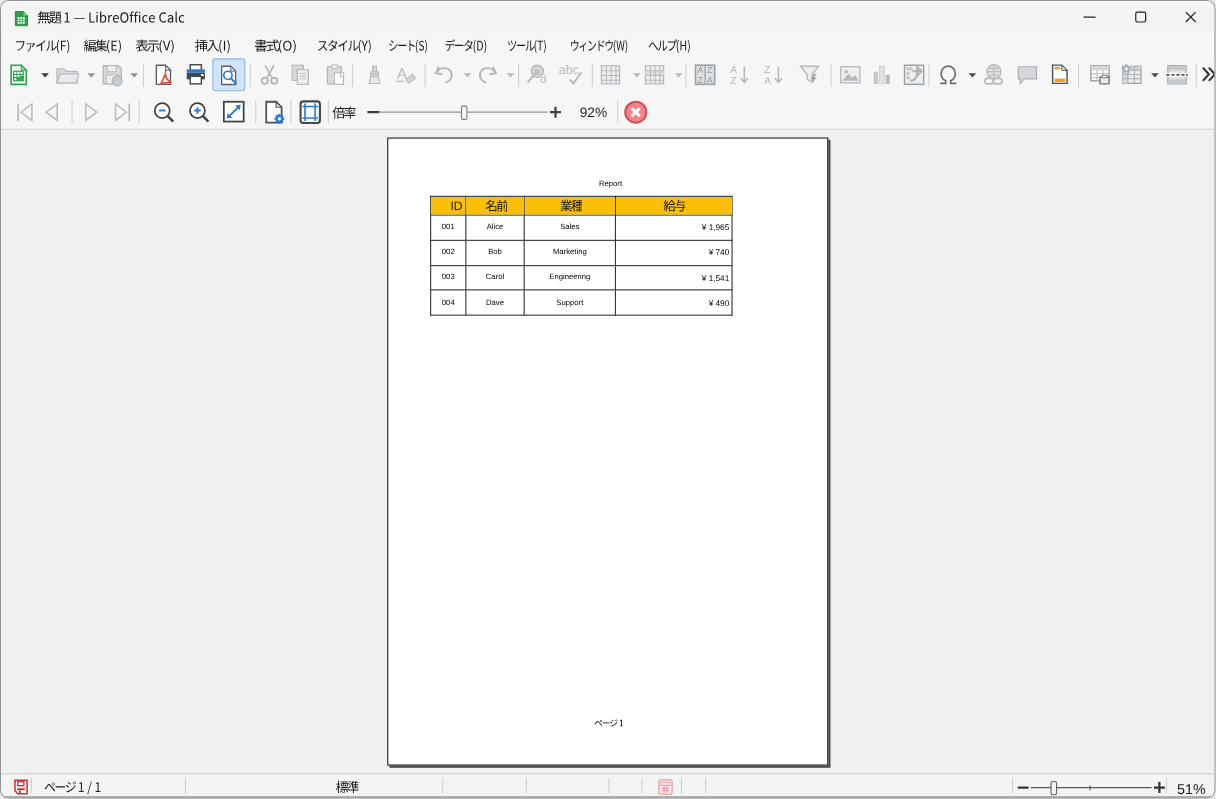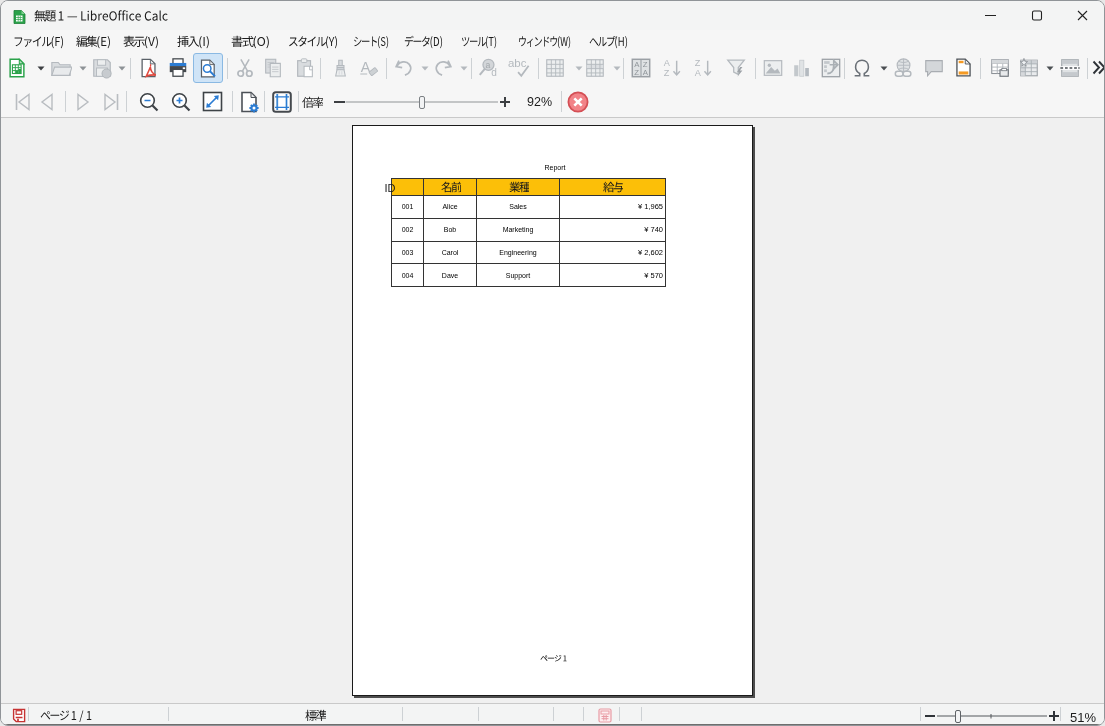--- a/index.html
+++ b/index.html
@@ -384,31 +384,31 @@
 <tr style="height:22.7px">
 <td style="border:1px solid #333;font-size:7px;text-align:center">002</td>
 <td style="border:1px solid #333;font-size:7px;text-align:center">Bob</td>
 <td style="border:1px solid #333;font-size:7px;text-align:center">Marketing</td>
 <td style="border:1px solid #333;font-size:7.5px;text-align:right;padding-right:2px">¥ 740</td>
 </tr>
 <tr style="height:22.7px">
 <td style="border:1px solid #333;font-size:7px;text-align:center">003</td>
 <td style="border:1px solid #333;font-size:7px;text-align:center">Carol</td>
 <td style="border:1px solid #333;font-size:7px;text-align:center">Engineering</td>
-<td style="border:1px solid #333;font-size:7.5px;text-align:right;padding-right:2px">¥ 2,602</td>
+<td style="border:1px solid #333;font-size:7.5px;text-align:right;padding-right:2px">¥ 1,541</td>
 </tr>
 <tr style="height:22.7px">
 <td style="border:1px solid #333;font-size:7px;text-align:center">004</td>
 <td style="border:1px solid #333;font-size:7px;text-align:center">Dave</td>
 <td style="border:1px solid #333;font-size:7px;text-align:center">Support</td>
-<td style="border:1px solid #333;font-size:7.5px;text-align:right;padding-right:2px">¥ 570</td>
+<td style="border:1px solid #333;font-size:7.5px;text-align:right;padding-right:2px">¥ 490</td>
 </tr>
 </tbody>
         </table>
-<div class="abs" style="left:29px;top:56px;width:16px;text-align:center;font-size:11px;color:#1a1a1a">ID</div>
+<div class="abs" style="left:54px;top:56px;width:16px;text-align:center;font-size:11px;color:#1a1a1a">ID</div>
 <div style="position:absolute;left:87.5px;top:52.16px;width:20.0px;height:16.7px"><svg width="20.0" height="16.7" viewBox="0 0 348 289.6">
             <path fill="#1a1a1a" d="M75 63C63 85 40 111 8 129C11 131 16 137 18 140C28 135 36 129 44 122C58 132 72 145 81 155C59 173 32 186 7 194C10 197 13 203 15 207C32 202 49 194 65 184V248H80V240H162V248H178V163H95C119 143 138 118 150 89L140 83L137 84H81C85 78 89 72 92 67ZM162 226H80V177H162ZM70 98H130C121 115 108 131 93 145C84 134 69 122 55 112C61 108 65 103 70 98Z M295 129V211H309V129ZM335 123V229C335 232 334 233 331 233C328 233 317 233 305 233C307 237 309 243 310 247C326 247 336 247 342 245C348 242 350 238 350 229V123ZM319 63C314 73 307 86 300 96H240L250 92C246 84 237 72 230 64L216 69C223 77 230 88 234 96H185V109H363V96H317C323 87 329 77 335 68ZM256 172V192H211V172ZM256 160H211V140H256ZM197 127V247H211V204H256V231C256 233 255 234 252 234C250 234 240 234 230 234C232 238 234 243 235 247C249 247 258 247 263 245C269 242 270 238 270 231V127Z"></path>
           </svg></div>
 <div style="position:absolute;left:155.5px;top:52.16px;width:20.0px;height:16.7px"><svg width="20.0" height="16.7" viewBox="0 0 348 289.6">
             <path fill="#1a1a1a" d="M56 114C60 120 64 128 65 134H22V146H92V161H32V173H92V187H13V200H79C60 214 33 226 7 232C11 235 15 241 17 245C43 237 73 223 92 205V248H107V204C127 223 156 238 183 245C185 241 189 235 193 232C167 226 139 215 121 200H188V187H107V173H170V161H107V146H180V134H134C138 128 143 120 147 113L146 112H187V100H156C161 92 168 81 174 71L158 66C155 75 148 89 143 97L150 100H126V64H112V100H88V64H74V100H49L60 96C57 88 49 75 42 66L30 70C36 79 43 91 46 100H13V112H63ZM130 112C127 119 123 128 120 133L122 134H75L81 133C79 127 75 119 71 112Z M261 125V189H302V204H258V216H302V231H247V244H367V231H317V216H360V204H317V189H359V125H317V112H363V99H317V84C334 83 350 81 363 78L354 66C331 72 289 75 256 76C257 79 259 84 259 88C273 87 288 87 302 86V99H252V112H302V125ZM274 162H302V178H274ZM317 162H345V178H317ZM274 136H302V152H274ZM317 136H345V152H317ZM246 67C231 74 205 79 183 83C184 86 186 91 187 95C196 93 206 92 216 90V120H184V134H214C206 157 193 183 180 198C182 201 186 207 187 211C198 199 208 179 216 159V248H231V161C238 170 246 181 249 186L258 174C254 170 237 152 231 147V134H256V120H231V86C241 84 249 81 257 78Z"></path>
           </svg></div>
 <div style="position:absolute;left:249.5px;top:52.16px;width:20.0px;height:16.7px"><svg width="20.0" height="16.7" viewBox="0 0 348 289.6">
             <path fill="#1a1a1a" d="M101 130V144H168V130ZM133 81C145 101 167 127 187 143C190 138 193 133 196 129C176 114 154 88 140 66H125C115 87 93 115 71 131C74 134 78 140 80 144C102 127 122 101 133 81ZM60 180C65 192 70 207 72 217L83 213C81 204 76 188 71 177ZM18 178C16 196 12 214 5 226C8 227 14 230 17 232C23 219 28 200 31 181ZM93 168V248H107V236H164V247H179V168ZM107 223V181H164V223ZM7 154 8 167 40 165V248H53V164L69 163C71 168 72 172 73 175L84 170C81 159 73 142 65 129L54 133C58 139 61 145 64 151L34 153C48 135 63 112 74 93L62 87C56 98 49 110 41 123C38 119 34 114 29 110C37 99 45 83 52 69L39 64C35 75 28 90 21 101L15 96L8 106C17 114 27 126 33 135C29 141 24 148 20 153Z M235 64C229 94 220 135 214 160L229 161L232 151H315C314 162 313 171 312 180H185V194H310C306 216 302 227 297 231C295 233 292 234 287 234C281 234 266 234 251 232C254 236 256 243 256 247C271 248 285 248 292 248C300 247 305 246 310 241C317 235 321 221 325 194H364V180H327C329 170 330 158 331 144C331 142 332 137 332 137H235L242 107H343V93H245L250 65Z"></path>
           </svg></div>
 <div style="position:absolute;left:187.4px;top:523.22px;width:27.1px;height:11.6px"><svg width="27.1" height="11.6" viewBox="0 0 677.8 289.6">

